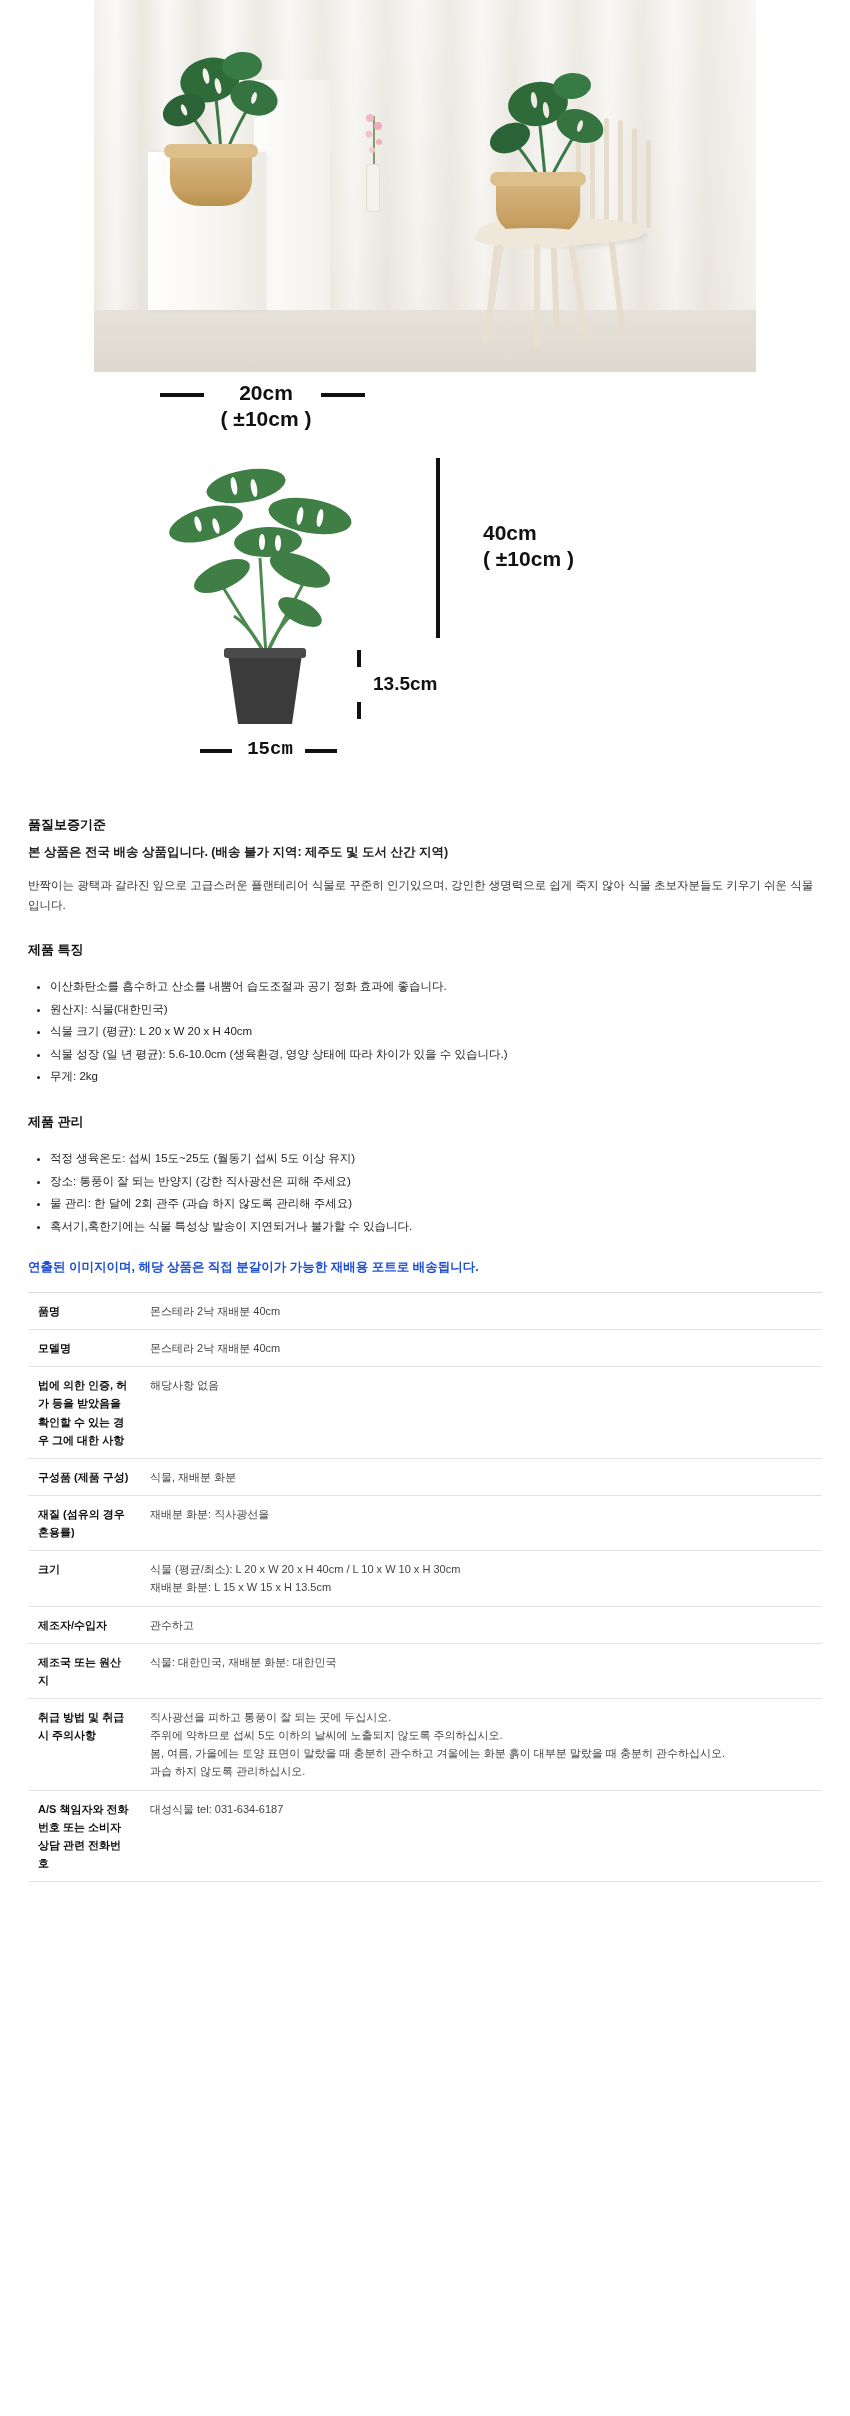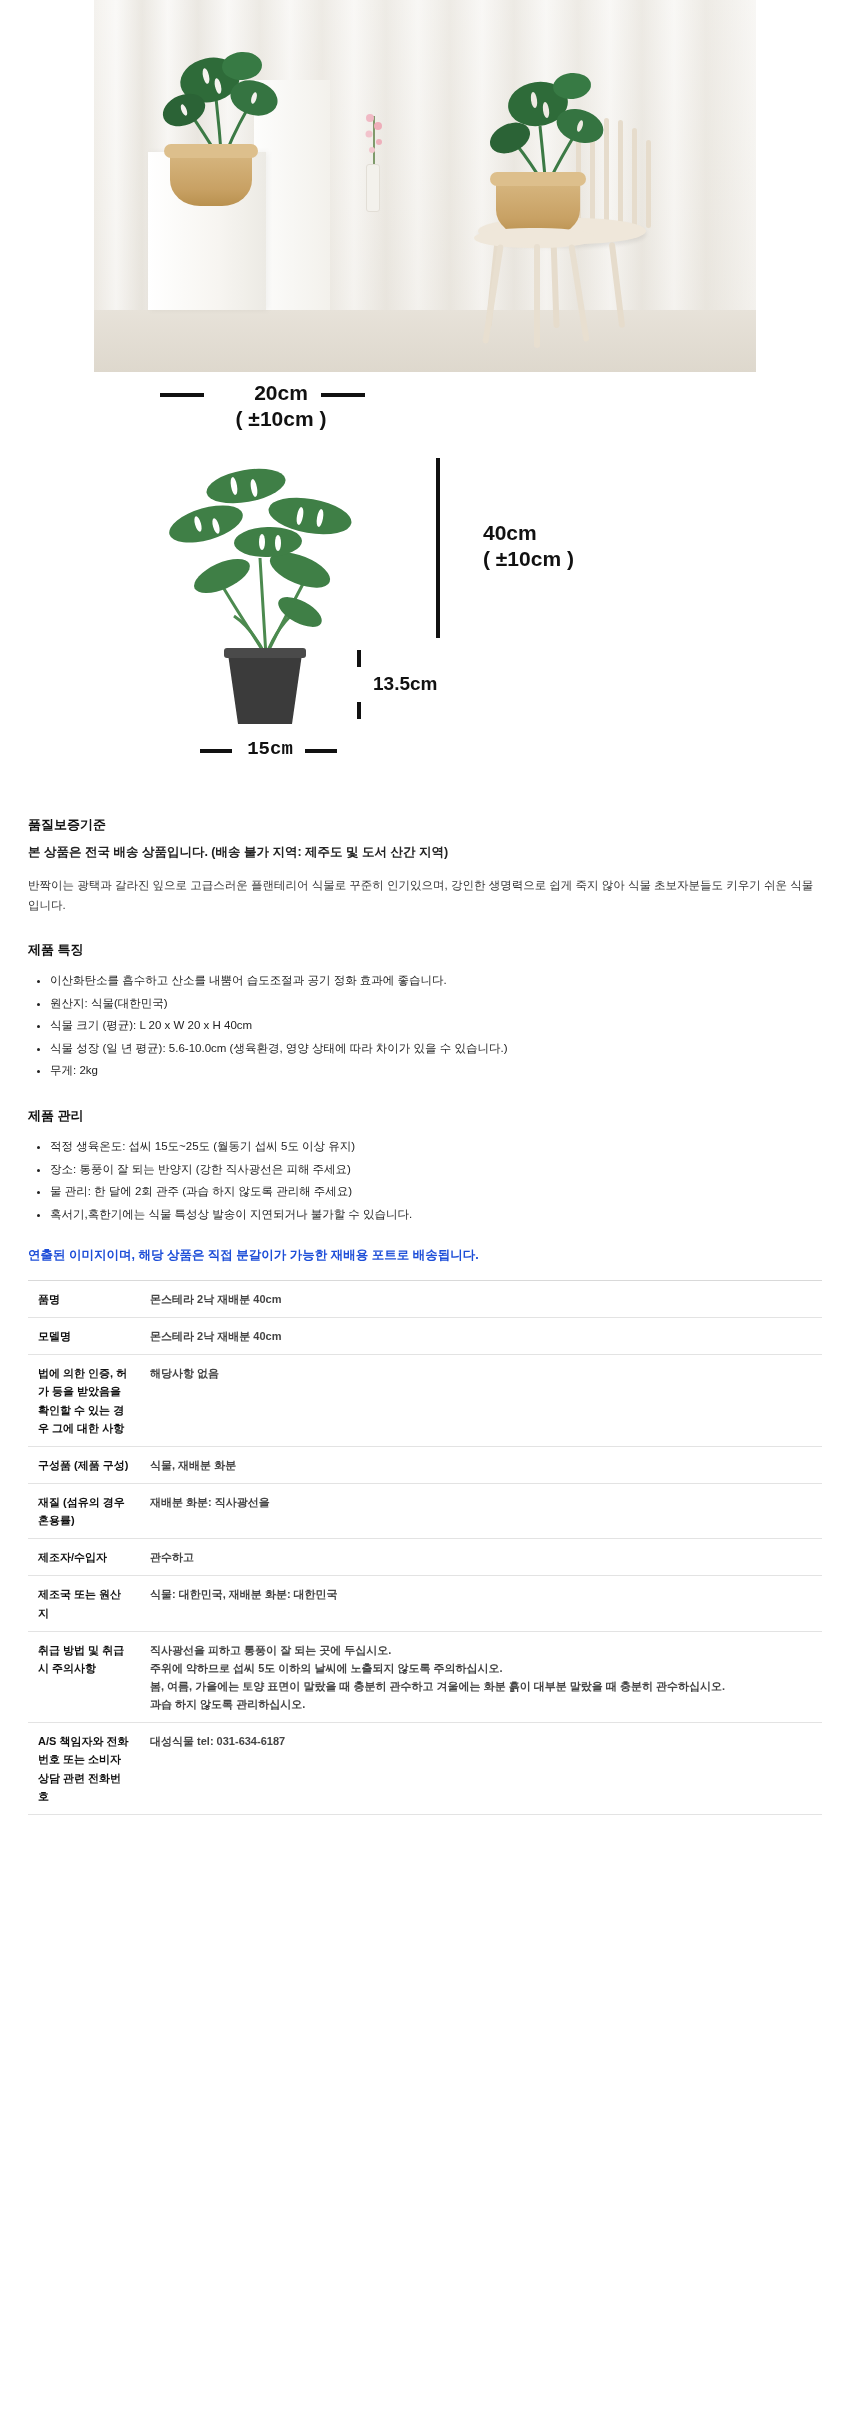--- a/index.html
+++ b/index.html
@@ -145,40 +145,39 @@
   }
   .bar { position:absolute; background:#111; }
 
   
   .content { padding: 0 28px 0 28px; }
   h3.sec {
     font-size: 13px; font-weight: bold; margin: 26px 0 10px 0; color:#111;
   }
   .lead-bold { font-size: 12.5px; font-weight: bold; margin: 0 0 14px 0; }
   .lead { font-size: 11.5px; line-height: 1.75; margin: 0 0 4px 0; color:#333; }
-  ul.bul { margin: 4px 0 4px 0; padding-left: 22px; }
+  ul.bul { margin: 16px 0 4px 0; padding-left: 22px; }
   ul.bul li { font-size: 11.5px; line-height: 1.95; color:#222; }
   .notice {
     font-size: 12.5px; font-weight: bold; margin: 22px 0 16px 0; color:#1d4ed8;
   }
 
   
   table.spec {
     width: 794px; margin: 0 28px 24px 28px;
     border-collapse: collapse;
     border-top: 1px solid #d9d9d9;
   }
   table.spec td {
     border-bottom: 1px solid #e3e3e3;
     padding: 9px 10px;
     font-size: 11px;
     line-height: 1.65;
     vertical-align: top;
     color:#333;
-    font-weight:bold;
   }
   table.spec td.k {
     width: 112px; font-weight: bold; color:#111;
   }
   table.spec td.v { color:#444; }
   .vline { display:block; }
 </style>
 </head>
 <body>
 
@@ -259,21 +258,21 @@
         <div class="stool-leg" style="left:60px;top:16px;height:104px;"></div>
         <div class="stool-leg" style="left:102px;top:16px;height:98px;transform:rotate(-9deg);"></div>
       </div>
     </div>
   </div>
 
   <div class="diagram">
 
     <div class="bar" style="left:160px; top:21px; width:44px; height:4px;"></div>
     <div class="bar" style="left:321px; top:21px; width:44px; height:4px;"></div>
-    <div class="dim-label" style="left:226px; top:8px; width:110px; font-size:21px;">
+    <div class="dim-label" style="left:211px; top:8px; width:110px; font-size:21px;">
       <span>20cm</span><br>
       <span>( ±10cm )</span>
     </div>
 
     <svg style="position:absolute; left:150px; top:70px; width:230px; height:286px;" viewBox="0 0 230 286">
       <g stroke="#4c8a4f" stroke-width="3" fill="none">
         <path d="M116 214 C114 180 112 150 110 116"></path>
         <path d="M116 214 C130 184 144 160 158 132"></path>
         <path d="M116 214 C100 188 84 164 70 140"></path>
         <path d="M116 214 C124 192 136 176 150 166"></path>
@@ -374,20 +373,27 @@
           <span class="vline">식물, 재배분 화분</span>
         </td>
       </tr>
       <tr>
         <td class="k">재질 (섬유의 경우 혼용률)</td>
         <td class="v">
           <span class="vline">재배분 화분: 직사광선을</span>
         </td>
       </tr>
       <tr>
+        <td class="k">크기</td>
+        <td class="v">
+          <span class="vline">식물 (평균/최소): L 20 x W 20 x H 40cm / L 10 x W 10 x H 30cm</span>
+          <span class="vline">재배분 화분: L 15 x W 15 x H 13.5cm</span>
+        </td>
+      </tr>
+      <tr>
         <td class="k">제조자/수입자</td>
         <td class="v">
           <span class="vline">관수하고</span>
         </td>
       </tr>
       <tr>
         <td class="k">제조국 또는 원산지</td>
         <td class="v">
           <span class="vline">식물: 대한민국, 재배분 화분: 대한민국</span>
         </td>

